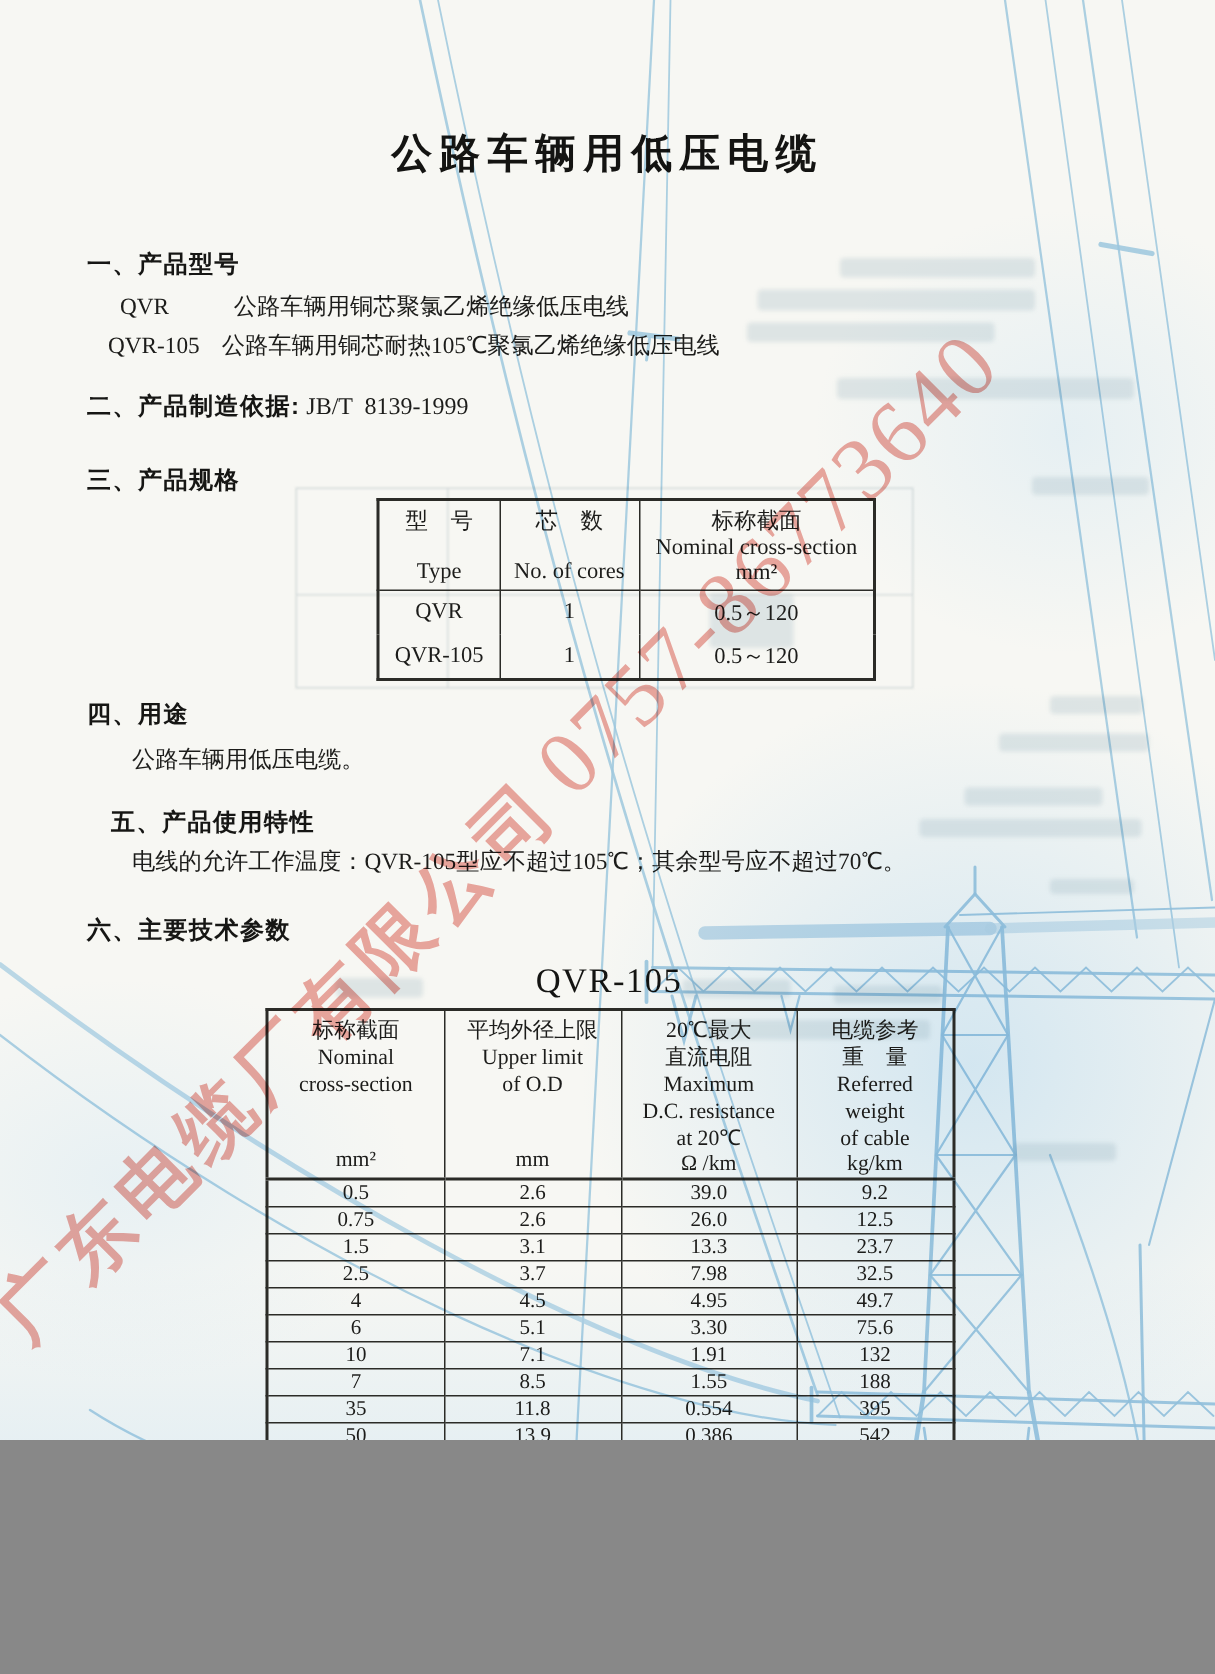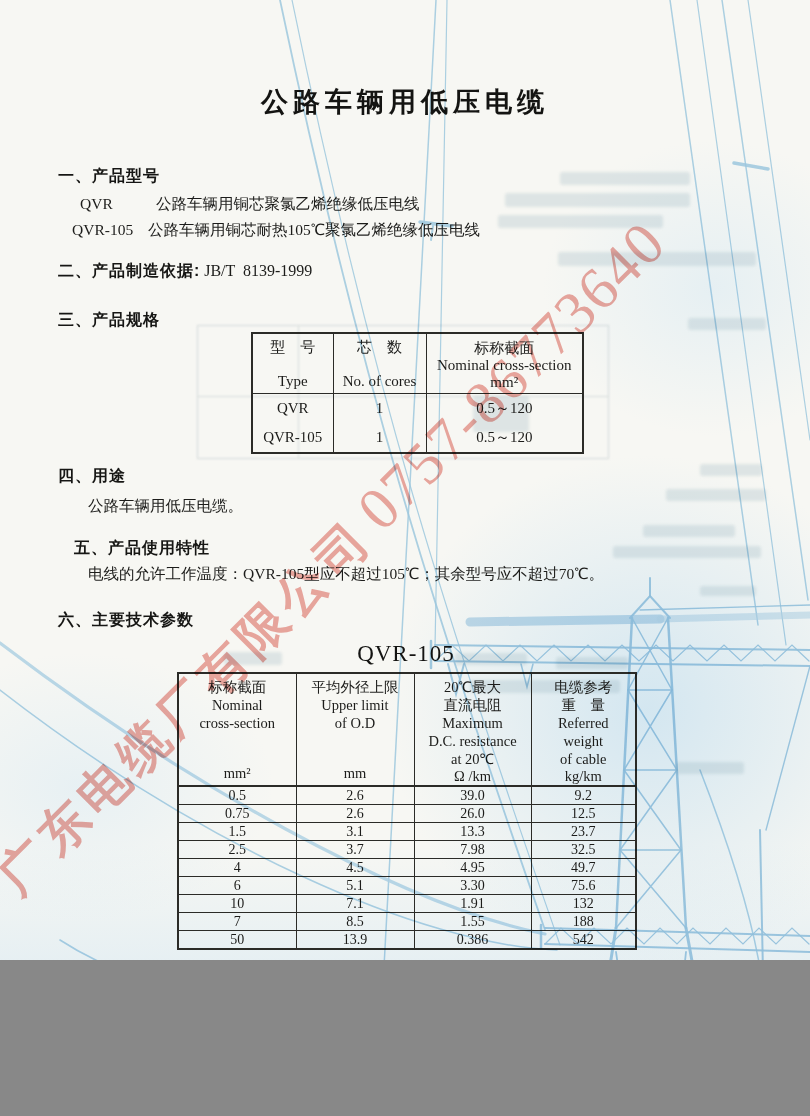--- a/index.html
+++ b/index.html
@@ -329,20 +329,26 @@
             <td>1.91</td>
             <td>132</td>
           </tr>
           <tr>
             <td>7</td>
             <td>8.5</td>
             <td>1.55</td>
             <td>188</td>
           </tr>
           <tr>
+            <td>35</td>
+            <td>11.8</td>
+            <td>0.554</td>
+            <td>395</td>
+          </tr>
+          <tr>
             <td>50</td>
             <td>13.9</td>
             <td>0.386</td>
             <td>542</td>
           </tr>
         </tbody>
     </table>
   </div>
 
   <div class="stamp" style="color: rgb(221, 83, 71);">

